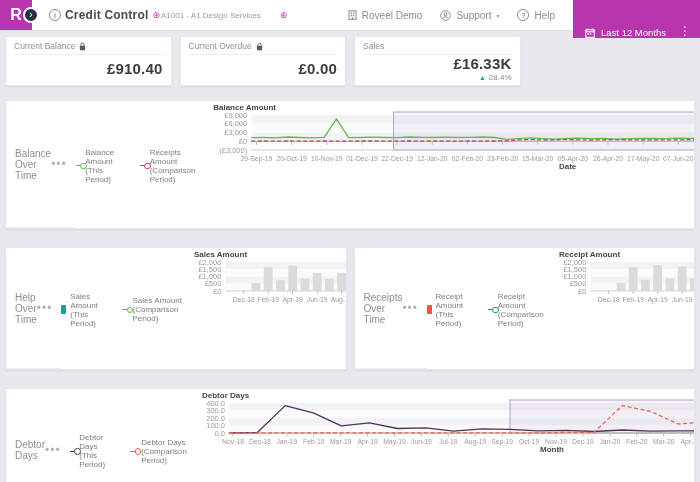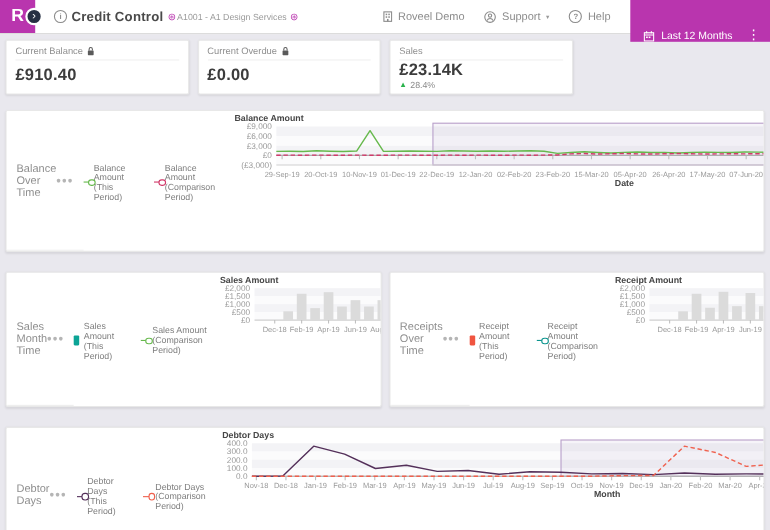--- a/index.html
+++ b/index.html
@@ -22,21 +22,21 @@
     font-size:16px;font-weight:bold;flex:0 0 32px;cursor:pointer;
   }
   .collapse{
     width:16px;height:16px;border-radius:50%;background:#273043;border:2px solid #fff;
     color:#fff;font-size:10px;line-height:12px;text-align:center;padding:0;
     margin-left:-9px;z-index:2;cursor:pointer;
   }
   .title-block{margin-left:10px;display:flex;flex-direction:row;justify-content:center;gap:1px}
   .title-row{display:flex;align-items:center;gap:4px}
   .page-title{font-size:12px;font-weight:bold;color:#4a4a4a;letter-spacing:.2px}
-  .sub-row{display:flex;align-items:center;gap:3px;font-size:8px;color:#9a9a9a}
+  .sub-row{display:flex;align-items:center;gap:19px;font-size:8px;color:#9a9a9a}
   .icon-circle{
     display:inline-flex;align-items:center;justify-content:center;
     width:10px;height:10px;border:1px solid #8c8c8c;border-radius:50%;
     font-size:7px;color:#8c8c8c;font-weight:bold;
   }
   .icon-ast{color:var(--brand);font-size:9px;line-height:9px;cursor:pointer}
   .spacer{flex:1}
   .nav-item{
     display:flex;align-items:center;gap:5px;font-size:10px;color:#8c8c8c;
     margin-right:18px;cursor:pointer;white-space:nowrap;
@@ -63,21 +63,21 @@
   .kpi{
     background:#fff;border:1px solid #e8e8e8;border-radius:2px;
     box-shadow:0 1px 2px rgba(0,0,0,.08);
     padding:4px 8px 3px;display:flex;flex-direction:column;cursor:pointer;
   }
   .kpi-top{
     display:flex;align-items:center;gap:4px;
     border-bottom:1px solid #f0f0f0;padding-bottom:3px;
   }
   .kpi-label{font-size:8.5px;color:#8f8f8f}
-  .kpi-body{flex:1;display:flex;flex-direction:column;align-items:flex-start;justify-content:center}
+  .kpi-body{flex:1;display:flex;flex-direction:column;align-items:flex-end;justify-content:center}
   .kpi-value{font-size:15px;font-weight:bold;color:#3c3c3c;letter-spacing:.2px}
   .kpi-delta{display:flex;align-items:center;gap:3px;font-size:8px;color:#8a8a8a;margin-top:1px}
   .delta-arrow{color:var(--positive);font-size:7px;line-height:8px}
 
   
   .panel{
     background:#fff;border:1px solid #e8e8e8;border-radius:2px;
     box-shadow:0 1px 2px rgba(0,0,0,.08);
     display:flex;flex-direction:row;overflow:hidden;
   }
@@ -216,21 +216,21 @@
         <div class="kpi-body">
           <div class="kpi-value">£0.00</div>
         </div>
       </div>
 
       <div class="kpi">
         <div class="kpi-top">
           <span class="kpi-label">Sales</span>
         </div>
         <div class="kpi-body">
-          <div class="kpi-value">£23.14K</div>
+          <div class="kpi-value">£16.33K</div>
           <div class="kpi-delta">
             <span class="delta-arrow">▲</span>
             <span>28.4%</span>
           </div>
         </div>
       </div>
 
     </div>
 
     <section class="panel">
@@ -238,21 +238,21 @@
         <span class="panel-title">Balance Over Time</span>
         <span class="panel-menu">•••</span>
       </div>
       <div class="legend">
           <span class="legend-item">
             <span class="lg-line" style="--c: #67b94d;"></span>
             <span>Balance Amount (This Period)</span>
           </span>
           <span class="legend-item">
             <span class="lg-line" style="--c: #d13a6a;"></span>
-            <span>Balance Amount (Comparison Period)</span>
+            <span>Receipts Amount (Comparison Period)</span>
           </span>
         </div>
       <div class="chart">
           <svg width="684" height="69">
             <text x="7.200000000000003" y="9" font-size="8" font-weight="bold" fill="#464646">Balance Amount</text>
             <rect x="45.2" y="14" width="632.8" height="8.75" fill="#f3f3f6"></rect>
             <rect x="45.2" y="22.75" width="632.8" height="8.75" fill="#fbfbfc"></rect>
             <rect x="45.2" y="31.5" width="632.8" height="8.75" fill="#f3f3f6"></rect>
             <rect x="45.2" y="40.25" width="632.8" height="8.75" fill="#fbfbfc"></rect>
             <text x="41.2" y="16.5" font-size="7.5" fill="#9a9a9a" text-anchor="end">£9,000</text>
@@ -310,21 +310,21 @@
             <path d="M80.7,9.5 L80.7,8.4 L81.0,8.3 L81.4,8.4 L81.7,8.2 L82.1,8.3 L82.4,8.4 L82.8,8.3 L83.1,2.5 L83.4,8.4 L83.8,8.3 L84.1,8.2 L84.5,8.3 L84.8,8.4 L85.2,8.2 L85.5,8.3 L85.8,8.3 L86.2,8.2 L86.5,8.3 L86.9,8.3 L87.2,8.2 L87.5,8.3 L87.9,8.9 L88.2,8.7 L88.6,8.5 L88.9,8.7 L89.3,8.8 L89.6,8.6 L89.9,8.5 L90.3,8.7 L90.6,8.6 L91.0,8.8 L91.3,8.7 L91.7,8.6 L92.0,8.6 L92.3,8.7 L92.7,8.5 L93.0,8.6 L93.4,8.6 L93.7,8.7 L94.0,8.6 L94.4,7.8 L94.7,7.9 L95.1,8.6 L95.4,8.8 L95.8,8.7 L96.1,8.6 L96.4,8.5 L96.8,8.6 L97.1,8.7 L97.5,8.5 L97.8,8.5 L98.2,8.6 L98.5,8.6 L98.5,9.5 Z" fill="#e0dfe4" stroke="#cfcfcf" stroke-width="0.4"></path>
           </svg>
           <div class="slider-handle" style="left: calc(87.7% - 4px);"></div>
           <div class="slider-handle" style="left: calc(98.5% - 4px);"></div>
         </div>
     </section>
 
     <div class="duo">
       <section class="panel">
         <div class="panel-head">
-          <span class="panel-title">Sales Month Time</span>
+          <span class="panel-title">Help Over Time</span>
           <span class="panel-menu">•••</span>
         </div>
         <div class="legend">
             <span class="legend-item">
               <span class="lg-rect" style="background: rgb(12, 164, 150);"></span>
               <span>Sales Amount (This Period)</span>
             </span>
             <span class="legend-item">
               <span class="lg-line" style="--c: #67b94d;"></span>
               <span>Sales Amount (Comparison Period)</span>

